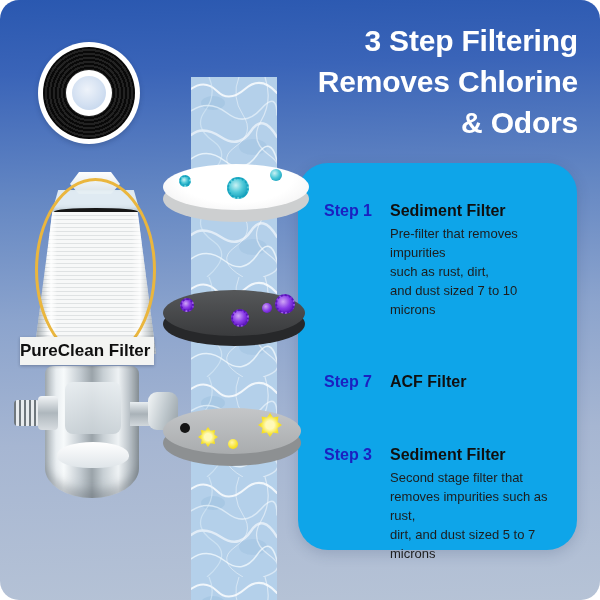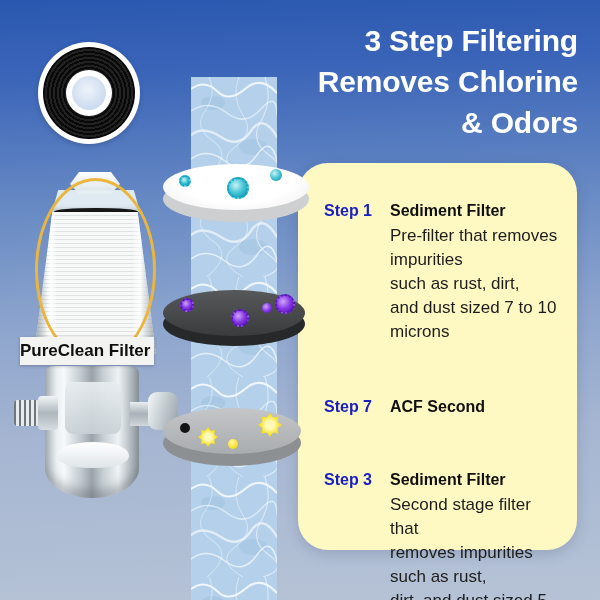--- a/index.html
+++ b/index.html
@@ -1,17 +1,17 @@
 <!DOCTYPE html>
 <html><head>
 <meta charset="utf-8">
 <style>
   html,body{margin:0;padding:0;}
   body{font-family:"Liberation Sans","DejaVu Sans",sans-serif;}
-  .stage{position:relative;width:600px;height:600px;overflow:hidden;}
+  .stage{position:relative;width:600px;height:600px;overflow:hidden;border-radius:19px;}
   .bg{position:absolute;inset:0;z-index:0;
       background:linear-gradient(178deg,#2a58b0 0%,#3a64b8 12%,#6487c3 32%,#8ca4cd 52%,#a6b6d2 72%,#b6c3d6 100%);}
 
   
   .title{position:absolute;top:20px;right:22px;width:360px;z-index:5;
          color:#fff;font-size:30px;line-height:41px;font-weight:bold;
          text-align:right;white-space:pre-line;letter-spacing:-.2px;}
 
   
   .ring{position:absolute;left:38px;top:42px;width:102px;height:102px;border-radius:50%;
@@ -96,27 +96,27 @@
      background:linear-gradient(105deg,#f4f7f8,#bfc8cd 55%,#97a1a7);}
   .hl-ellipse{left:23px;top:8px;width:115px;height:178px;border-radius:50%;
      border:3px solid #eab63e;background:transparent;}
 
   .product-label{position:absolute;left:20px;top:337px;width:134px;height:28px;z-index:6;
      background:#f3f4f2;color:#101010;font-size:17px;font-weight:bold;
      text-align:left;line-height:28px;box-shadow:0 1px 3px rgba(20,30,50,.3);}
 
   
   .card{position:absolute;left:298px;top:163px;width:279px;height:387px;z-index:2;
-        background:#fef9c3;border-radius:30px;box-shadow:0 4px 14px rgba(30,50,90,.18);
+        background:#0ea5e9;border-radius:30px;box-shadow:0 4px 14px rgba(30,50,90,.18);
         padding:38px 16px 0 26px;box-sizing:border-box;}
   .step{display:flex;margin-bottom:53px;}
   .step-label{width:52px;margin-right:14px;flex:none;
         color:#1b21c0;font-size:16px;font-weight:bold;line-height:20px;}
   .step-heading{color:#101010;font-size:16px;font-weight:bold;line-height:20px;}
-  .step-body{color:#1d1d1d;font-size:17px;line-height:24px;margin-top:3px;white-space:pre-line;}
+  .step-body{color:#1d1d1d;font-size:13px;line-height:19px;margin-top:3px;white-space:pre-line;}
 </style>
 </head>
 <body>
 
 <div class="stage">
   <div class="bg"></div>
 
   <div class="title">3 Step Filtering
 Removes Chlorine
 &amp; Odors</div>
@@ -198,21 +198,21 @@
       <div class="step-content">
         <div class="step-heading">Sediment Filter</div>
         <div class="step-body">Pre-filter that removes impurities
 such as rust, dirt,
 and dust sized 7 to 10 microns</div>
       </div>
     </div>
     <div class="step">
       <div class="step-label">Step 7</div>
       <div class="step-content">
-        <div class="step-heading">ACF Second</div>
+        <div class="step-heading">ACF Filter</div>
       </div>
     </div>
     <div class="step">
       <div class="step-label">Step 3</div>
       <div class="step-content">
         <div class="step-heading">Sediment Filter</div>
         <div class="step-body">Second stage filter that
 removes impurities such as rust,
 dirt, and dust sized 5 to 7 microns</div>
       </div>

